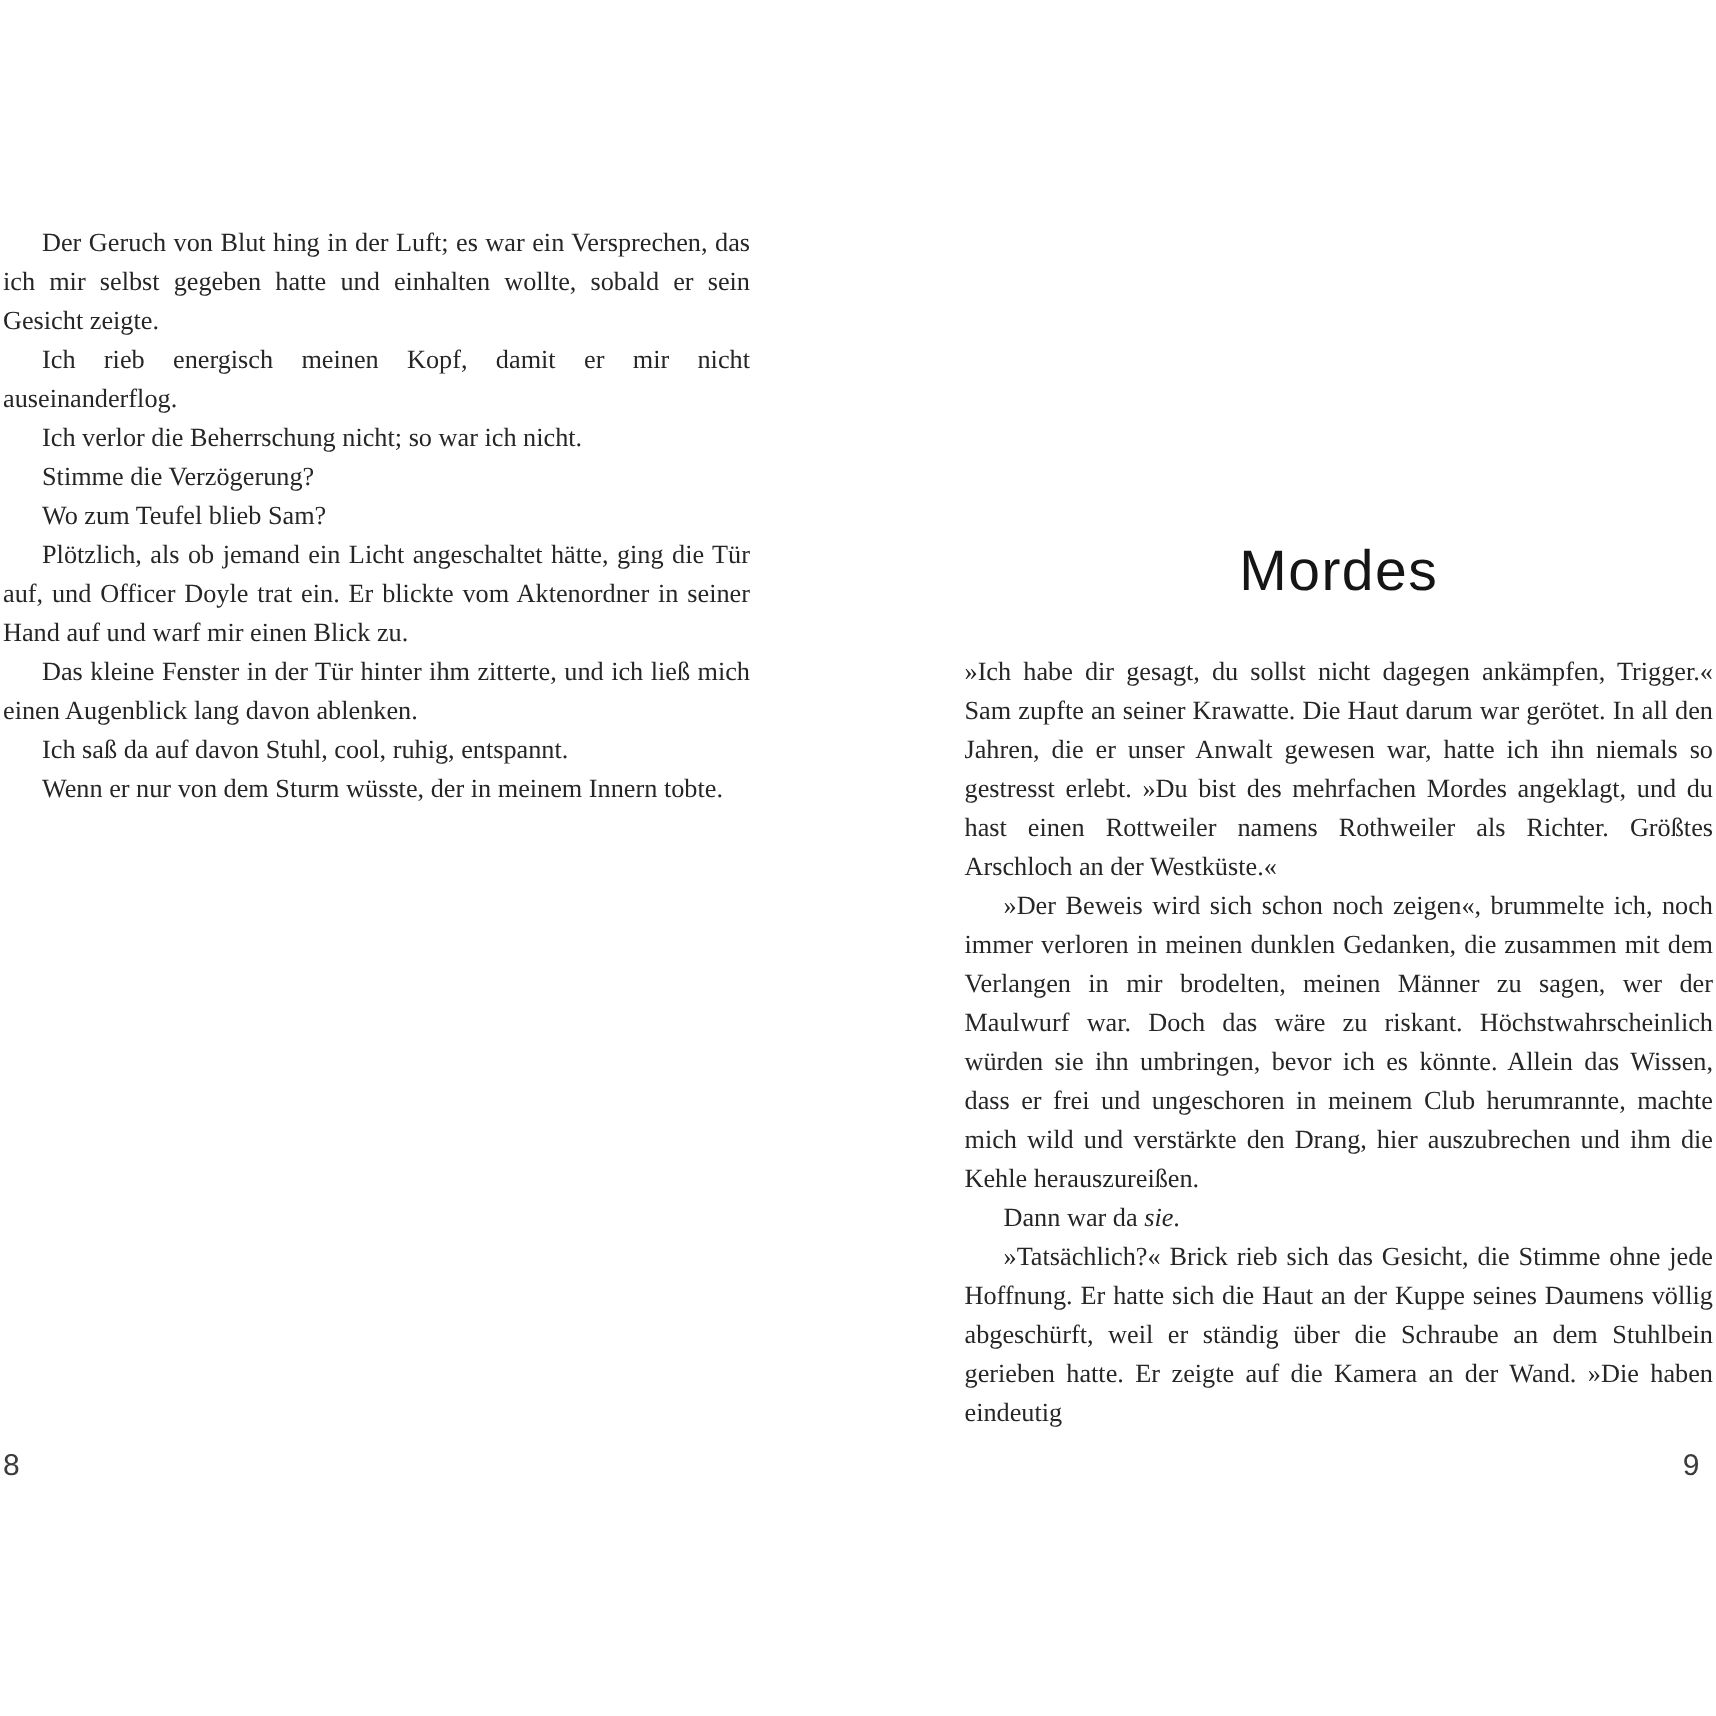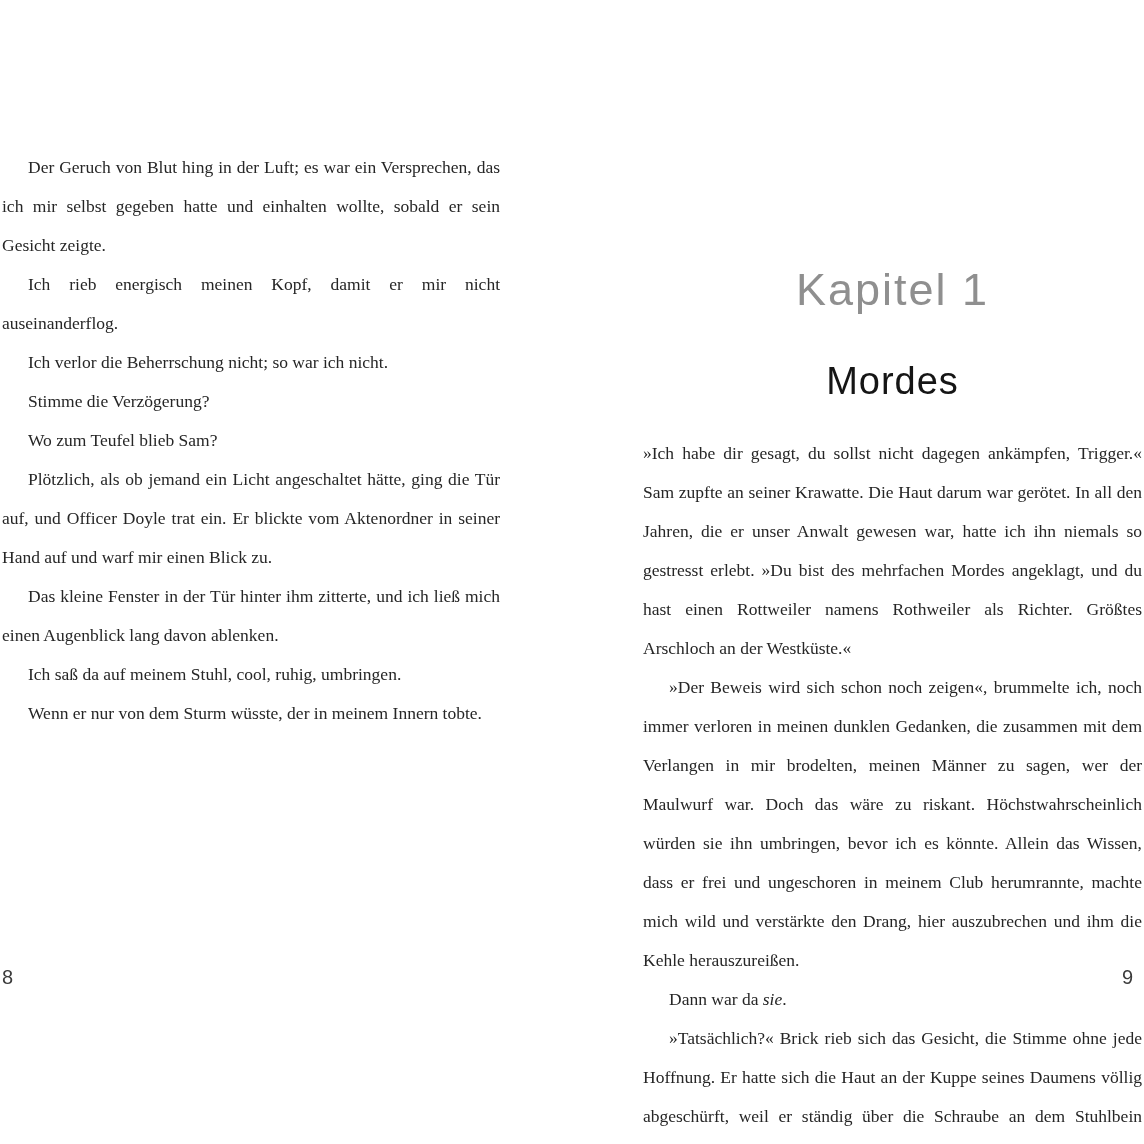--- a/index.html
+++ b/index.html
@@ -15,21 +15,21 @@
     background:var(--background);
     overflow:hidden;
     font-family:"Liberation Serif", serif;
   }
   .spread{position:relative;width:1144px;height:1144px;}
 
   
   .body-text{
     font-family:"Liberation Serif", serif;
     font-size:17.5px;
-    line-height:39px;
+    line-height:26px;
     color:var(--body-text);
     text-align:justify;
     hyphens:auto;
     -webkit-hyphens:auto;
   }
   .body-text p{
     margin:0;
     text-indent:26px;
   }
   .body-text p.noindent{text-indent:0;}
@@ -91,26 +91,25 @@
 <div class="spread">
 
   <div class="left-body body-text">
     <p>Der Geruch von Blut hing in der Luft; es war ein Versprechen, das ich mir selbst gegeben hatte und einhalten wollte, sobald er sein Gesicht zeigte.</p>
     <p>Ich rieb energisch meinen Kopf, damit er mir nicht auseinanderflog.</p>
     <p>Ich verlor die Beherrschung nicht; so war ich nicht.</p>
     <p>Stimme die Verzögerung?</p>
     <p>Wo zum Teufel blieb Sam?</p>
     <p>Plötzlich, als ob jemand ein Licht angeschaltet hätte, ging die Tür auf, und Officer Doyle trat ein. Er blickte vom Aktenordner in seiner Hand auf und warf mir einen Blick zu.</p>
     <p>Das kleine Fenster in der Tür hinter ihm zitterte, und ich ließ mich einen Augenblick lang davon ablenken.</p>
-    <p>Ich saß da auf meinem Stuhl, cool, ruhig, umbringen.</p>
+    <p>Ich saß da auf davon Stuhl, cool, ruhig, entspannt.</p>
     <p>Wenn er nur von dem Sturm wüsste, der in meinem Innern tobte.</p>
   </div>
   <div class="page-num left">8</div>
 
-  <h1 class="chapter-label">Kapitel 1</h1>
   <h2 class="chapter-title">Mordes</h2>
 
   <div class="right-body body-text">
     <p class="noindent">»Ich habe dir gesagt, du sollst nicht dagegen ankämpfen, Trigger.« Sam zupfte an seiner Krawatte. Die Haut darum war gerötet. In all den Jahren, die er unser Anwalt gewesen war, hatte ich ihn niemals so gestresst erlebt. »Du bist des mehrfachen Mordes angeklagt, und du hast einen Rottweiler namens Rothweiler als Richter. Größtes Arschloch an der Westküste.«</p>
     <p>»Der Beweis wird sich schon noch zeigen«, brummelte ich, noch immer verloren in meinen dunklen Gedanken, die zusammen mit dem Verlangen in mir brodelten, meinen Männer zu sagen, wer der Maulwurf war. Doch das wäre zu riskant. Höchstwahrscheinlich würden sie ihn umbringen, bevor ich es könnte. Allein das Wissen, dass er frei und ungeschoren in meinem Club herumrannte, machte mich wild und verstärkte den Drang, hier auszubrechen und ihm die Kehle herauszureißen.</p>
     <p><span>Dann war da </span><em>sie</em><span>.</span></p>
     <p>»Tatsächlich?« Brick rieb sich das Gesicht, die Stimme ohne jede Hoffnung. Er hatte sich die Haut an der Kuppe seines Daumens völlig abgeschürft, weil er ständig über die Schraube an dem Stuhlbein gerieben hatte. Er zeigte auf die Kamera an der Wand. »Die haben eindeutig</p>
   </div>
   <div class="page-num right">9</div>
 

